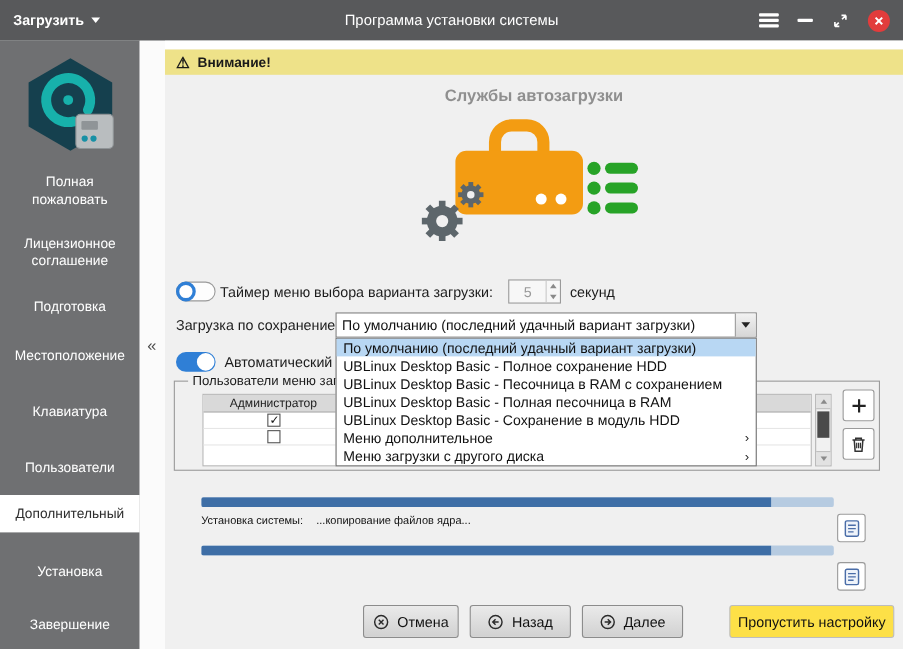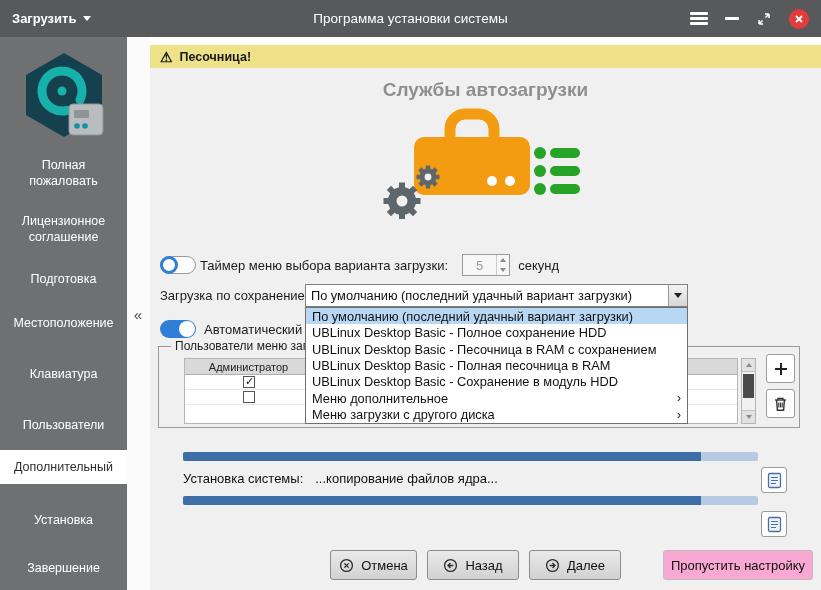--- a/index.html
+++ b/index.html
@@ -28,21 +28,21 @@
   .gutter { position:absolute; left:127px; top:37px; width:23px; height:553px; background:#fbfbfb; }
   .collapse-btn { position:absolute; left:129px; top:304px; width:18px; height:20px; display:flex; align-items:center; justify-content:center;
                   color:#4a4a4a; font-size:15px; cursor:pointer; }
 
   
   .panel { position:absolute; left:150px; top:37px; width:671px; height:553px; background:#f0f0f0; }
   .panel-topstrip { position:absolute; left:0; top:0; width:671px; height:8px; background:#fff; }
   .warnbar { position:absolute; left:0; top:8px; width:671px; height:23px; background:#eee289; display:flex; align-items:center;
              padding-left:10px; gap:7px; font-size:12.5px; font-weight:bold; color:#1a1a1a; }
   .warn-icon { font-size:14px; line-height:1; color:#1a1a1a; }
-  .page-title { position:absolute; left:0; top:42px; width:671px; text-align:center; font-size:19px; font-weight:bold; color:#8f8f8f; }
+  .page-title { position:absolute; left:0; top:42px; width:671px; text-align:center; font-size:15px; font-weight:bold; color:#8f8f8f; }
   .hero { position:absolute; left:222px; top:70px; }
 
   
   .row-timer { position:absolute; left:10px; top:216px; height:24px; display:flex; align-items:center; font-size:13px; color:#1c1c1c; }
   .row-boot  { position:absolute; left:10px; top:247px; height:22px; display:flex; align-items:center; font-size:13px; color:#1c1c1c; }
   .row-auto  { position:absolute; left:10px; top:281px; height:22px; display:flex; align-items:center; gap:8px; font-size:13px; color:#1c1c1c; }
 
   .toggle { width:36px; height:18px; border-radius:9px; position:relative; flex:none; cursor:pointer; }
   .toggle.off { background:#fdfdfd; border:1px solid #9a9a9a; }
   .toggle.off .knob { position:absolute; left:-1px; top:-1px; width:18px; height:18px; border-radius:50%; background:#fff; border:3px solid #2f7fd6; }
@@ -87,33 +87,33 @@
              display:flex; flex-direction:column; }
   .vs-btn { height:13px; background:#e2e2e2; border-bottom:1px solid #c0c0c0; display:flex; align-items:center; justify-content:center; cursor:pointer; }
   .vs-btn.bottom { border-bottom:none; border-top:1px solid #c0c0c0; margin-top:auto; }
   .vs-thumb { margin:2px 1px 0 1px; height:24px; background:#4a4a4a; cursor:pointer; }
   .sq-btn { position:absolute; left:607px; width:29px; height:29px; background:#fff; border:1px solid #9a9a9a; border-radius:3px;
             display:flex; align-items:center; justify-content:center; cursor:pointer; }
 
   
   .pbar { position:absolute; left:33px; width:575px; height:9px; background:#b6cbe1; border-radius:2px; overflow:hidden; }
   .pfill { height:100%; background:#3e6ea6; }
-  .prow { position:absolute; left:33px; width:570px; height:20px; display:flex; align-items:center; font-size:13px; color:#111; white-space:nowrap; }
+  .prow { position:absolute; left:33px; width:570px; height:20px; display:flex; align-items:flex-start; font-size:10px; color:#111; white-space:nowrap; }
   .pstatus { margin-left:12px; }
   .logbtn { position:absolute; left:611px; width:26px; height:26px; background:#fff; border:1px solid #9a9a9a; border-radius:3px;
             display:flex; align-items:center; justify-content:center; cursor:pointer; }
 
   
   .fbtn { position:absolute; top:513px; height:30px; border:1px solid #8c8c8c; border-radius:3px;
           background:linear-gradient(#eaeaea,#d1d1d1); display:flex; align-items:center; justify-content:center; gap:7px;
           font-size:13px; color:#111; cursor:pointer; }
   .fbtn.cancel { left:180px; width:87px; }
   .fbtn.back   { left:277px; width:92px; }
   .fbtn.next   { left:379px; width:92px;justify-content:center; }
-  .fbtn.skip   { left:513px; width:150px; background:#f9a8d4; border-color:#bdbdbd; }
+  .fbtn.skip   { left:513px; width:150px; background:#fde047; border-color:#bdbdbd; }
 </style>
 </head>
 <body>
 
 <div class="app">
 
   <div class="titlebar">
     <div class="menu-btn">
       <span>Загрузить</span>
       <span class="caret-down"></span>
@@ -163,21 +163,21 @@
   </div>
 
   <div class="gutter"></div>
   <div class="collapse-btn">«</div>
 
   <div class="panel">
     <div class="panel-topstrip"></div>
 
     <div class="warnbar">
       <span class="warn-icon">⚠</span>
-      <span>Песочница!</span>
+      <span>Внимание!</span>
     </div>
 
     <div class="page-title">Службы автозагрузки</div>
 
     <div class="hero">
       <svg width="210" height="112" viewBox="0 0 210 112">
         <path d="M78 30 v-8 a15 15 0 0 1 15 -15 h14 a15 15 0 0 1 15 15 v8" fill="none" stroke="#f39c12" stroke-width="11" stroke-linecap="round"></path>
         <rect x="42" y="30" width="116" height="58" rx="10" fill="#f39c12"></rect>
         <circle cx="120" cy="74" r="5" fill="#fff"></circle>
         <circle cx="138" cy="74" r="5" fill="#fff"></circle>

